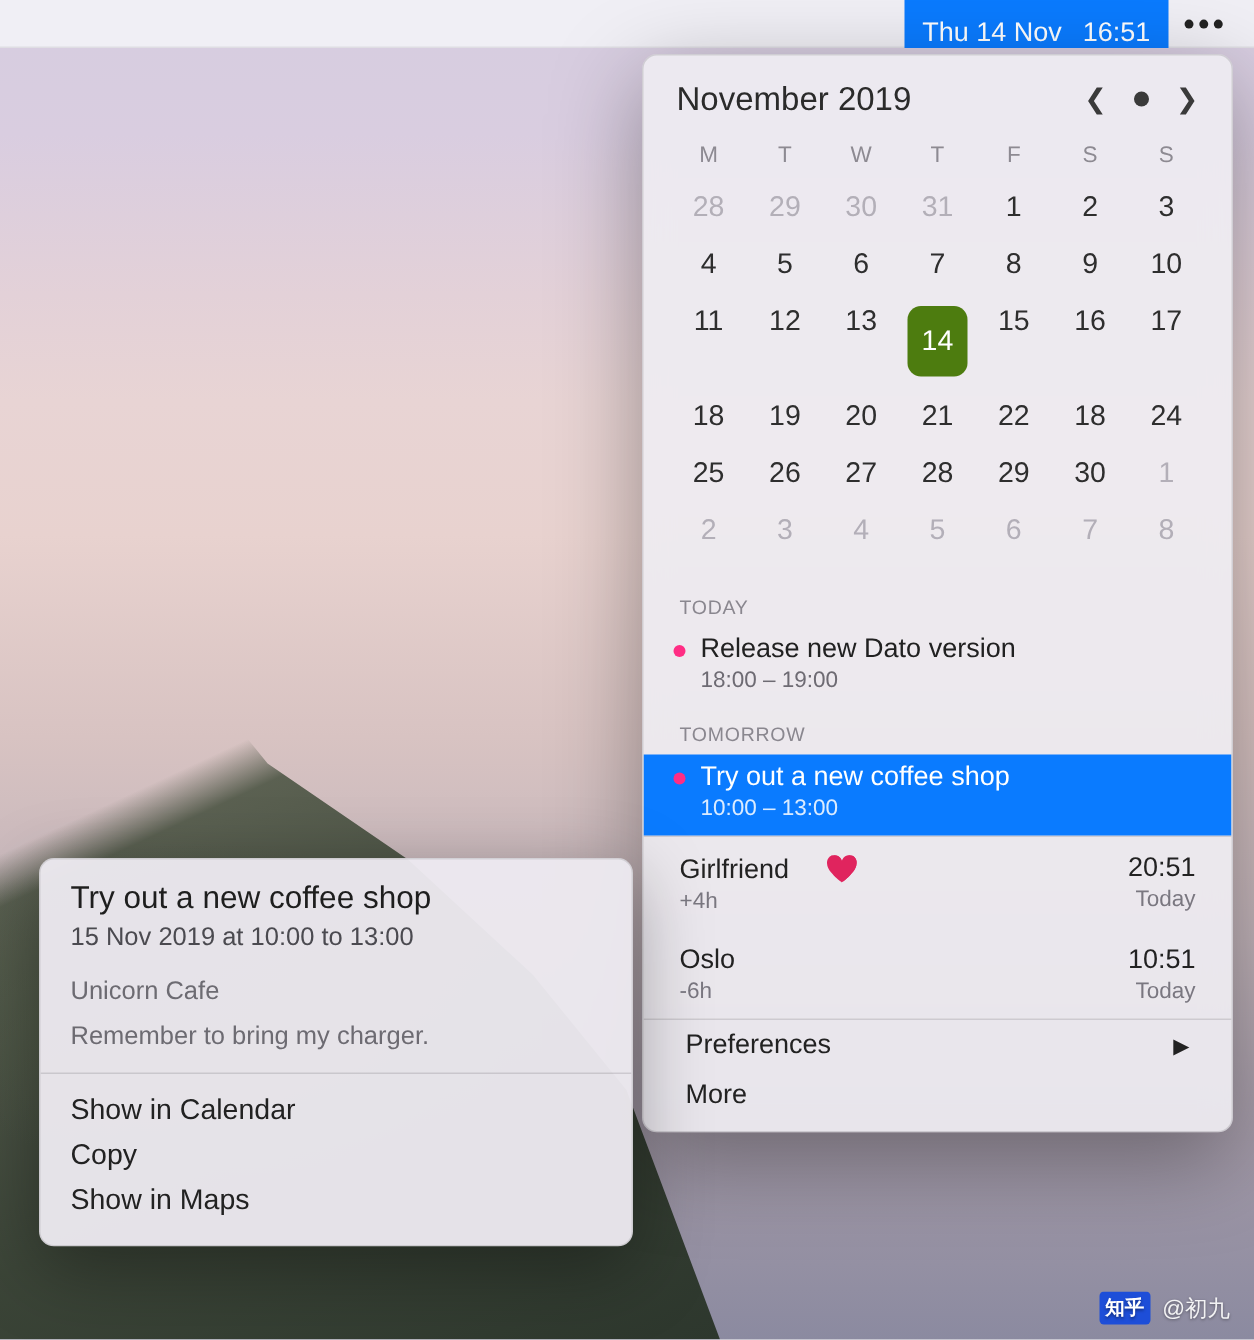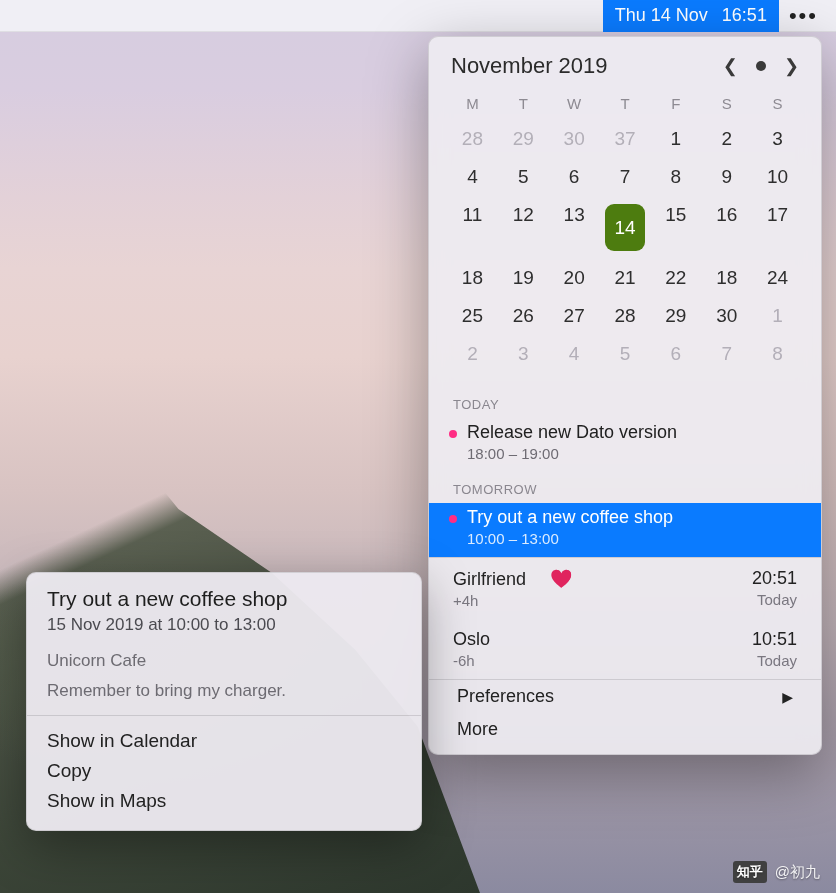--- a/index.html
+++ b/index.html
@@ -23,21 +23,21 @@
   
   .menubar {
     position: absolute; top: 0; left: 0; right: 0; height: 32px;
     background: rgba(245,244,248,0.85);
     display: flex; align-items: center; justify-content: flex-end;
     padding-right: 8px;
     border-bottom: 1px solid rgba(0,0,0,0.07);
   }
   .menubar .datetime {
     background: #0a7bff; color: #fff; font-size: 18px;
-    height: 32px; display: flex; align-items: center; padding: 0 12px;
+    height: 32px; display: flex; align-items: flex-end; padding: 0 12px;
     font-weight: 400;
   }
   .menubar .datetime .gap { display:inline-block; width:14px; }
   .menubar .ellipsis {
     padding: 0 10px; font-size: 22px; letter-spacing: 2px; color: #222;
   }
 
   
   .panel {
     position: absolute; top: 36px; right: 14px; width: 394px;
@@ -124,21 +124,21 @@
   .card .menu { padding: 10px 20px 14px; }
   .card .menu div { font-size: 19px; color: #222; padding: 4px 0; }
 
   .watermark {
     position: absolute; right: 16px; bottom: 10px;
     font-size: 15px; color: rgba(255,255,255,0.9);
     display:flex; align-items:center; gap:8px;
     text-shadow: 0 1px 2px rgba(0,0,0,0.4);
   }
   .watermark .zh {
-    background: #404040; color:#fff; font-weight:700; font-size:13px;
+    background: #1d4ed8; color:#fff; font-weight:700; font-size:13px;
     padding:2px 4px; border-radius:3px;
   }
 </style>
 </head>
 <body>
 
 <div class="mountain"></div>
 
 <div class="menubar">
   <div class="datetime">
@@ -167,21 +167,21 @@
         <div>T</div>
         <div>F</div>
         <div>S</div>
         <div>S</div>
       </div>
     <div id="cal-body">
         <div class="cal-row days">
           <div class="dim">28</div>
           <div class="dim">29</div>
           <div class="dim">30</div>
-          <div class="dim">37</div>
+          <div class="dim">31</div>
           <div>1</div>
           <div>2</div>
           <div>3</div>
         </div>
         <div class="cal-row days">
           <div>4</div>
           <div>5</div>
           <div>6</div>
           <div>7</div>
           <div>8</div>

